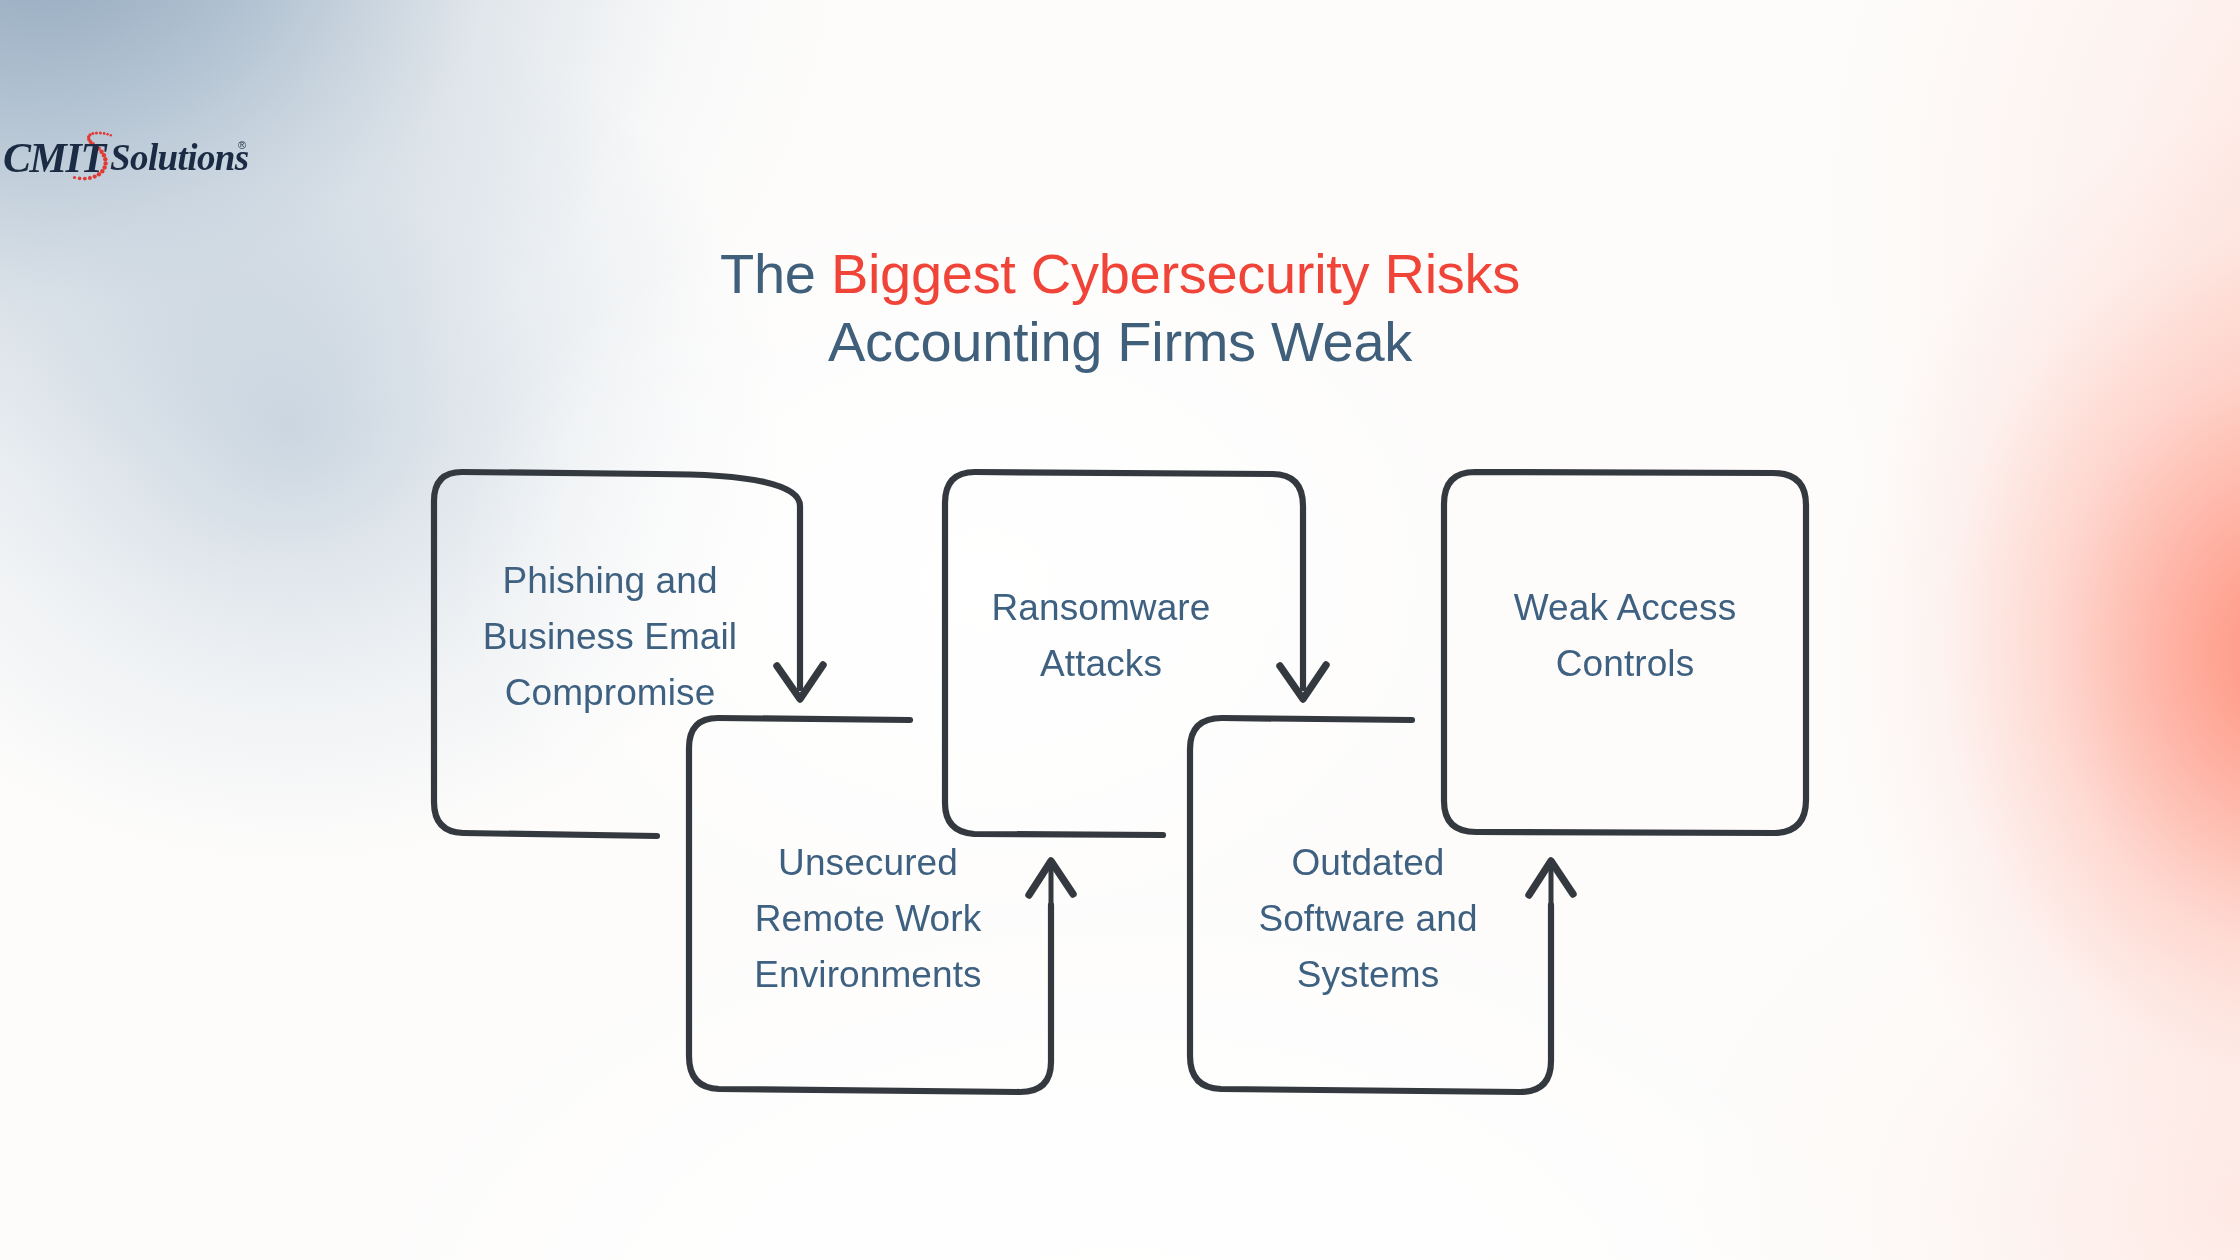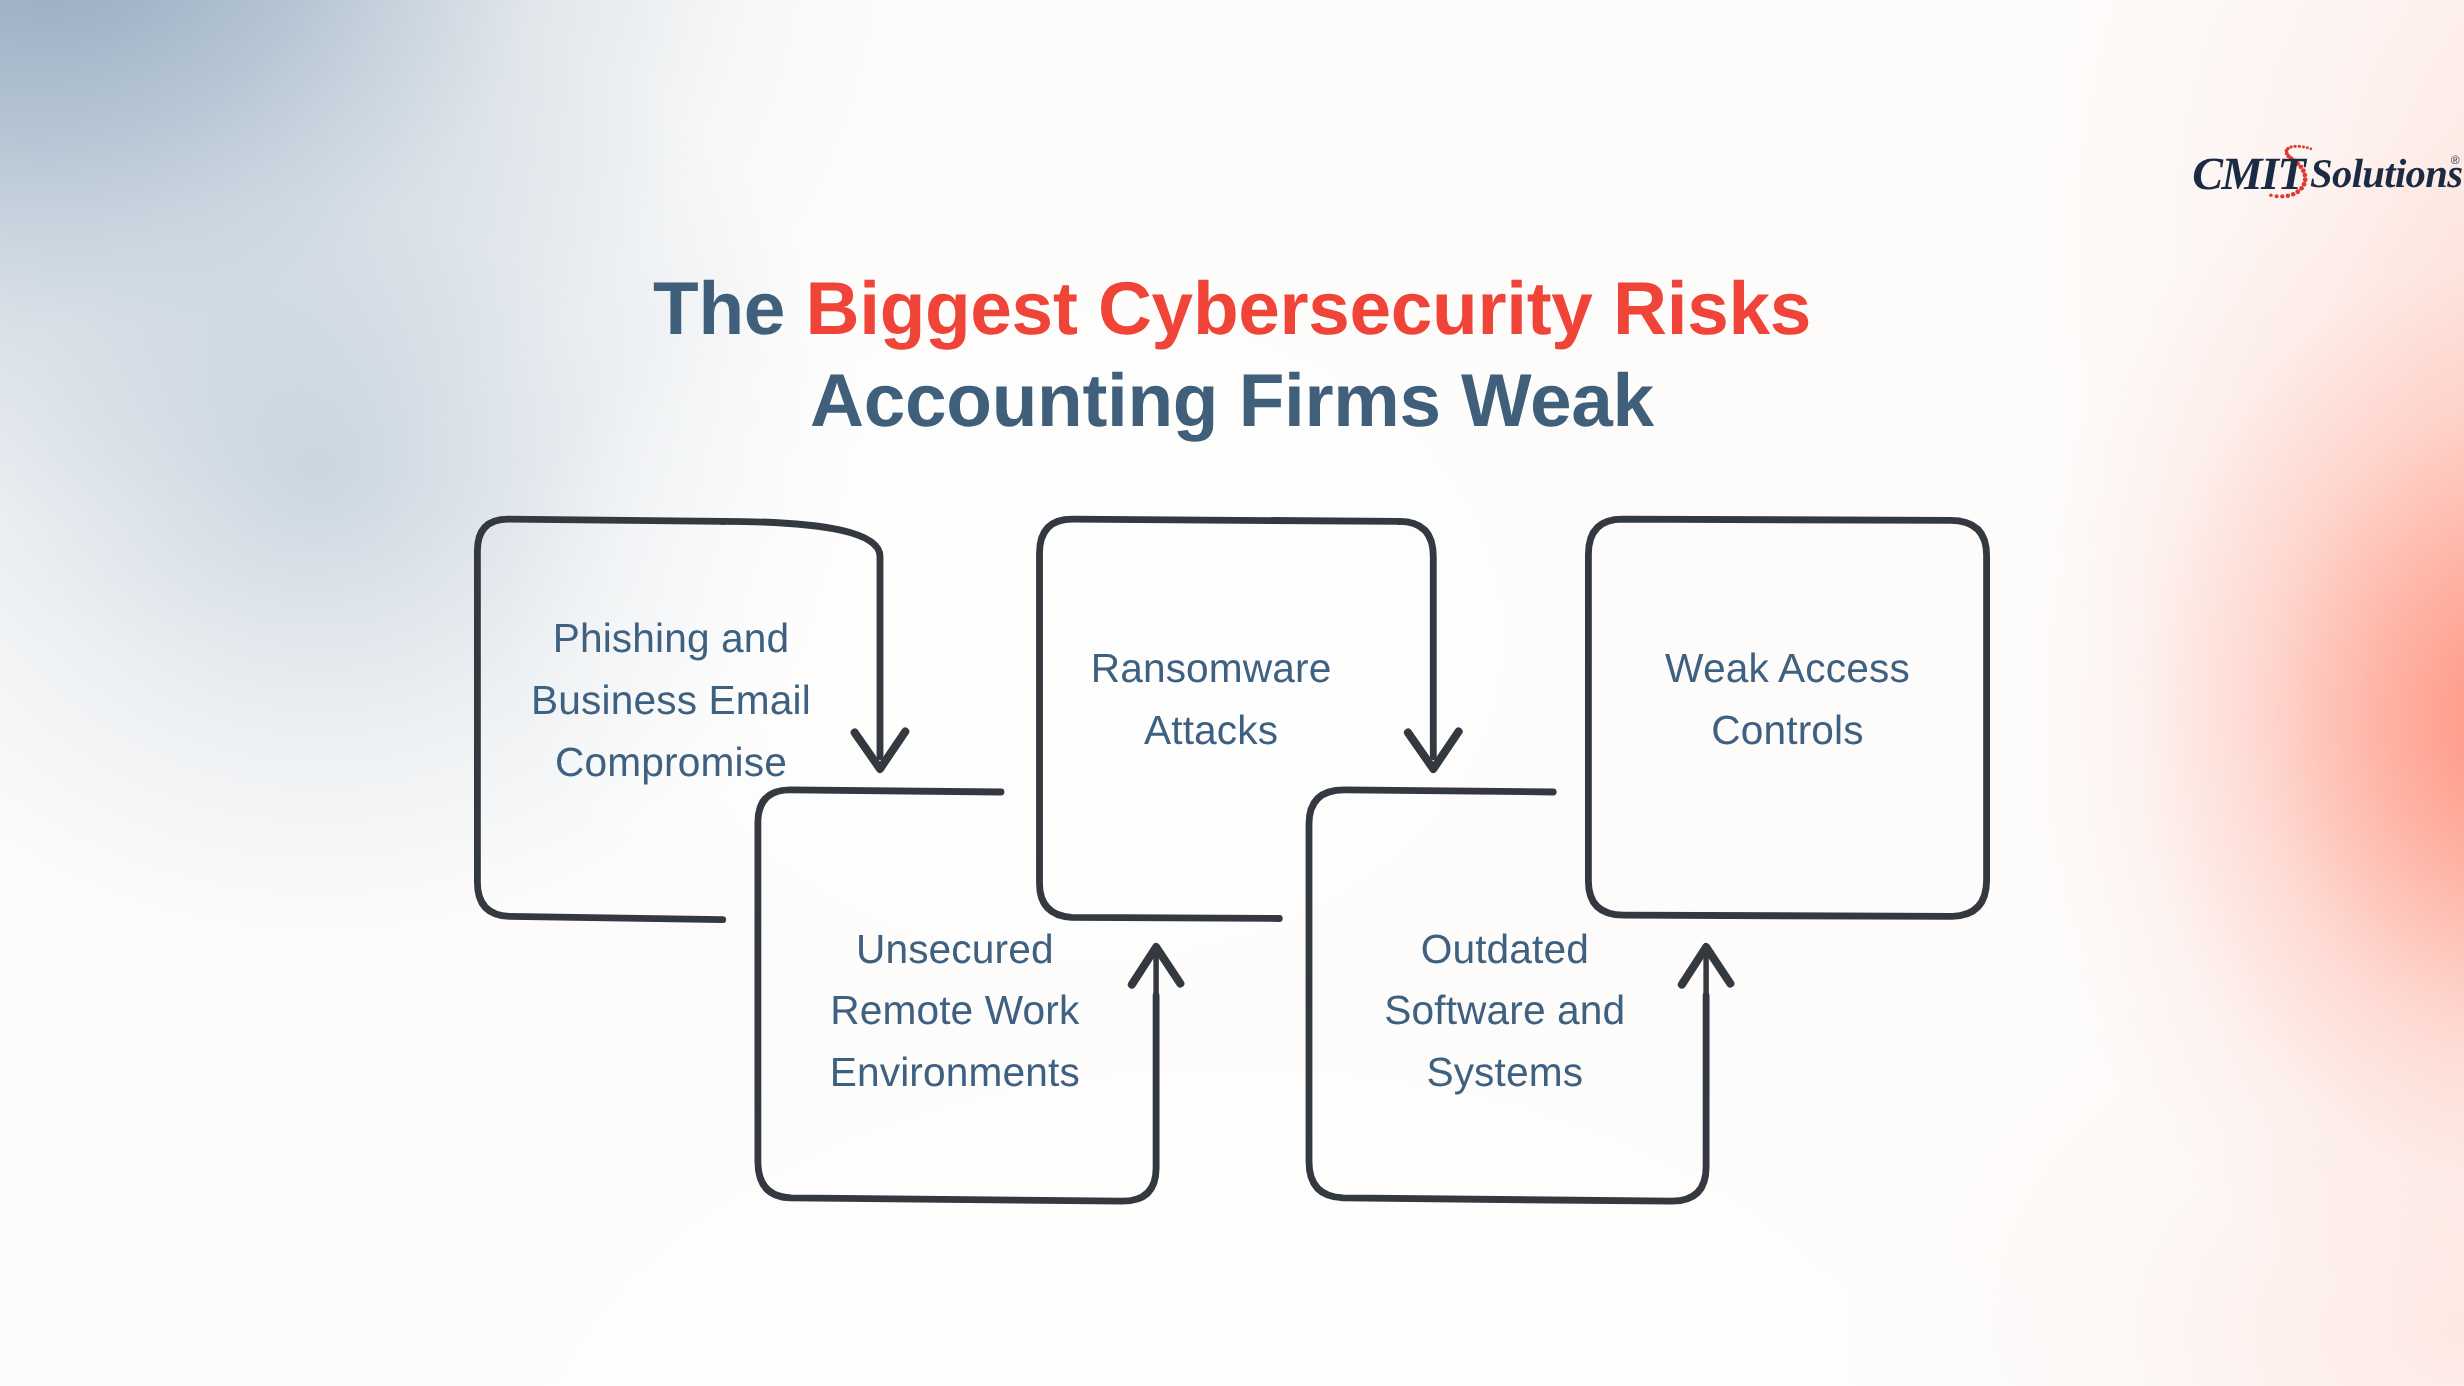--- a/index.html
+++ b/index.html
@@ -73,38 +73,38 @@
 
   
   #logo {
     position: absolute;
     left: 0;
     right: 0;
     top: 128px;
     height: 62px;
     display: flex;
     align-items: center;
-    justify-content: flex-end;
+    justify-content: flex-start;
   }
   #logo svg { display: block; }
 
   
   #heading {
     position: absolute;
     left: 0;
     right: 0;
     top: 240px;
     text-align: center;
     line-height: 1.22;
     letter-spacing: -0.3px;
   }
   .head-line {
     display: block;
-    font-size: 68px;
-    font-weight: 700;
+    font-size: 56px;
+    font-weight: 400;
     white-space: nowrap;
   }
   .t-slate { color: #3f5f7b; }
   .t-red   { color: #f04438; }
 
   
   #flow {
     position: absolute;
     left: 0;
     top: 0;

